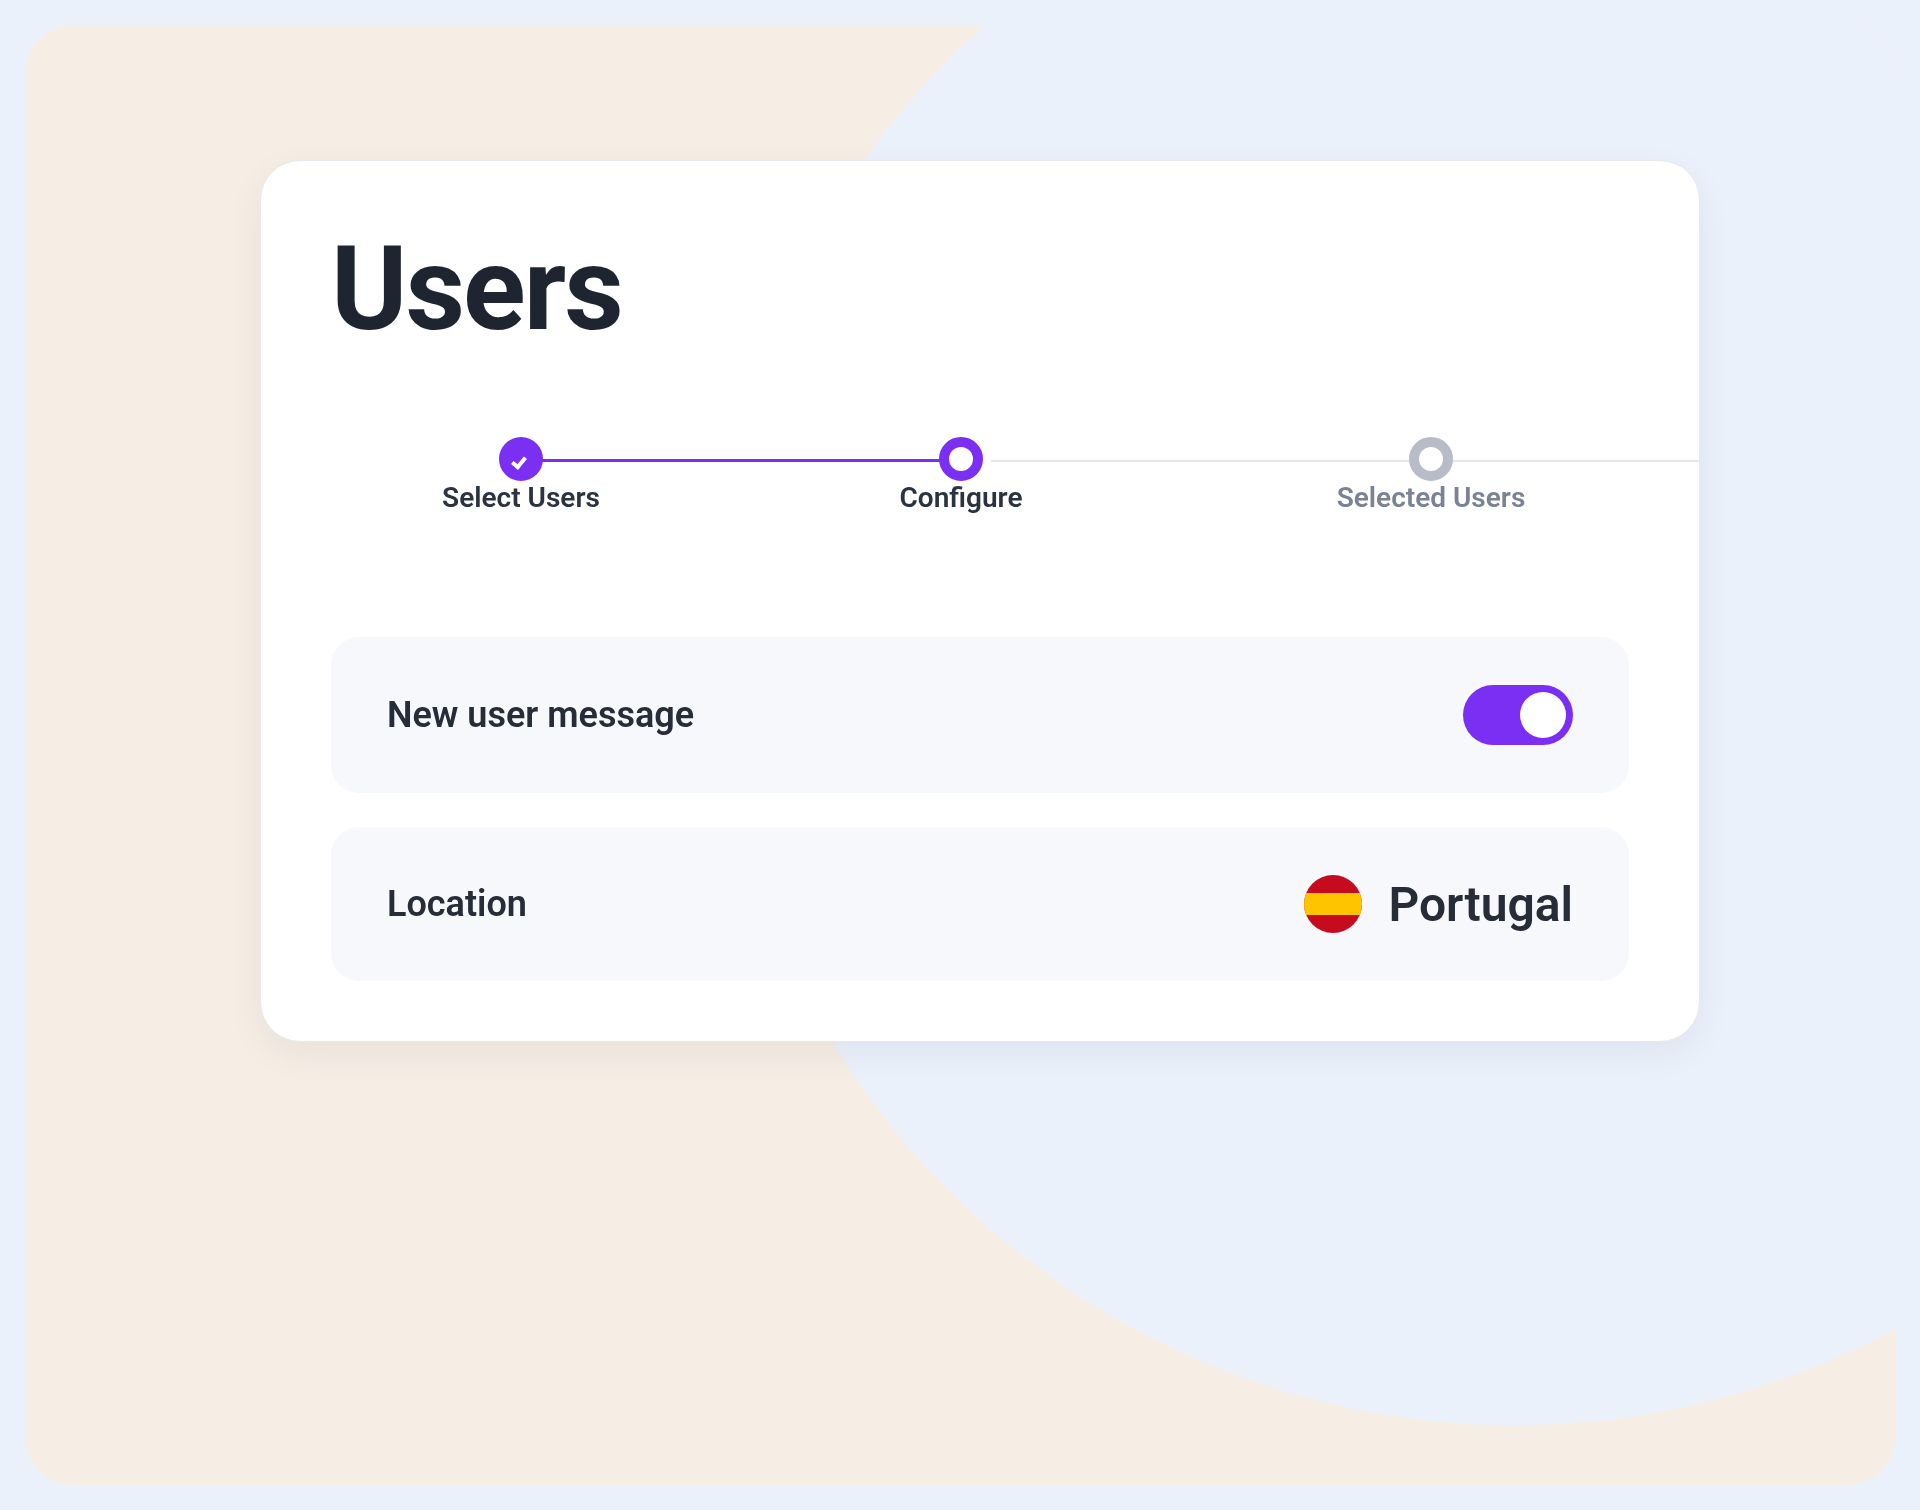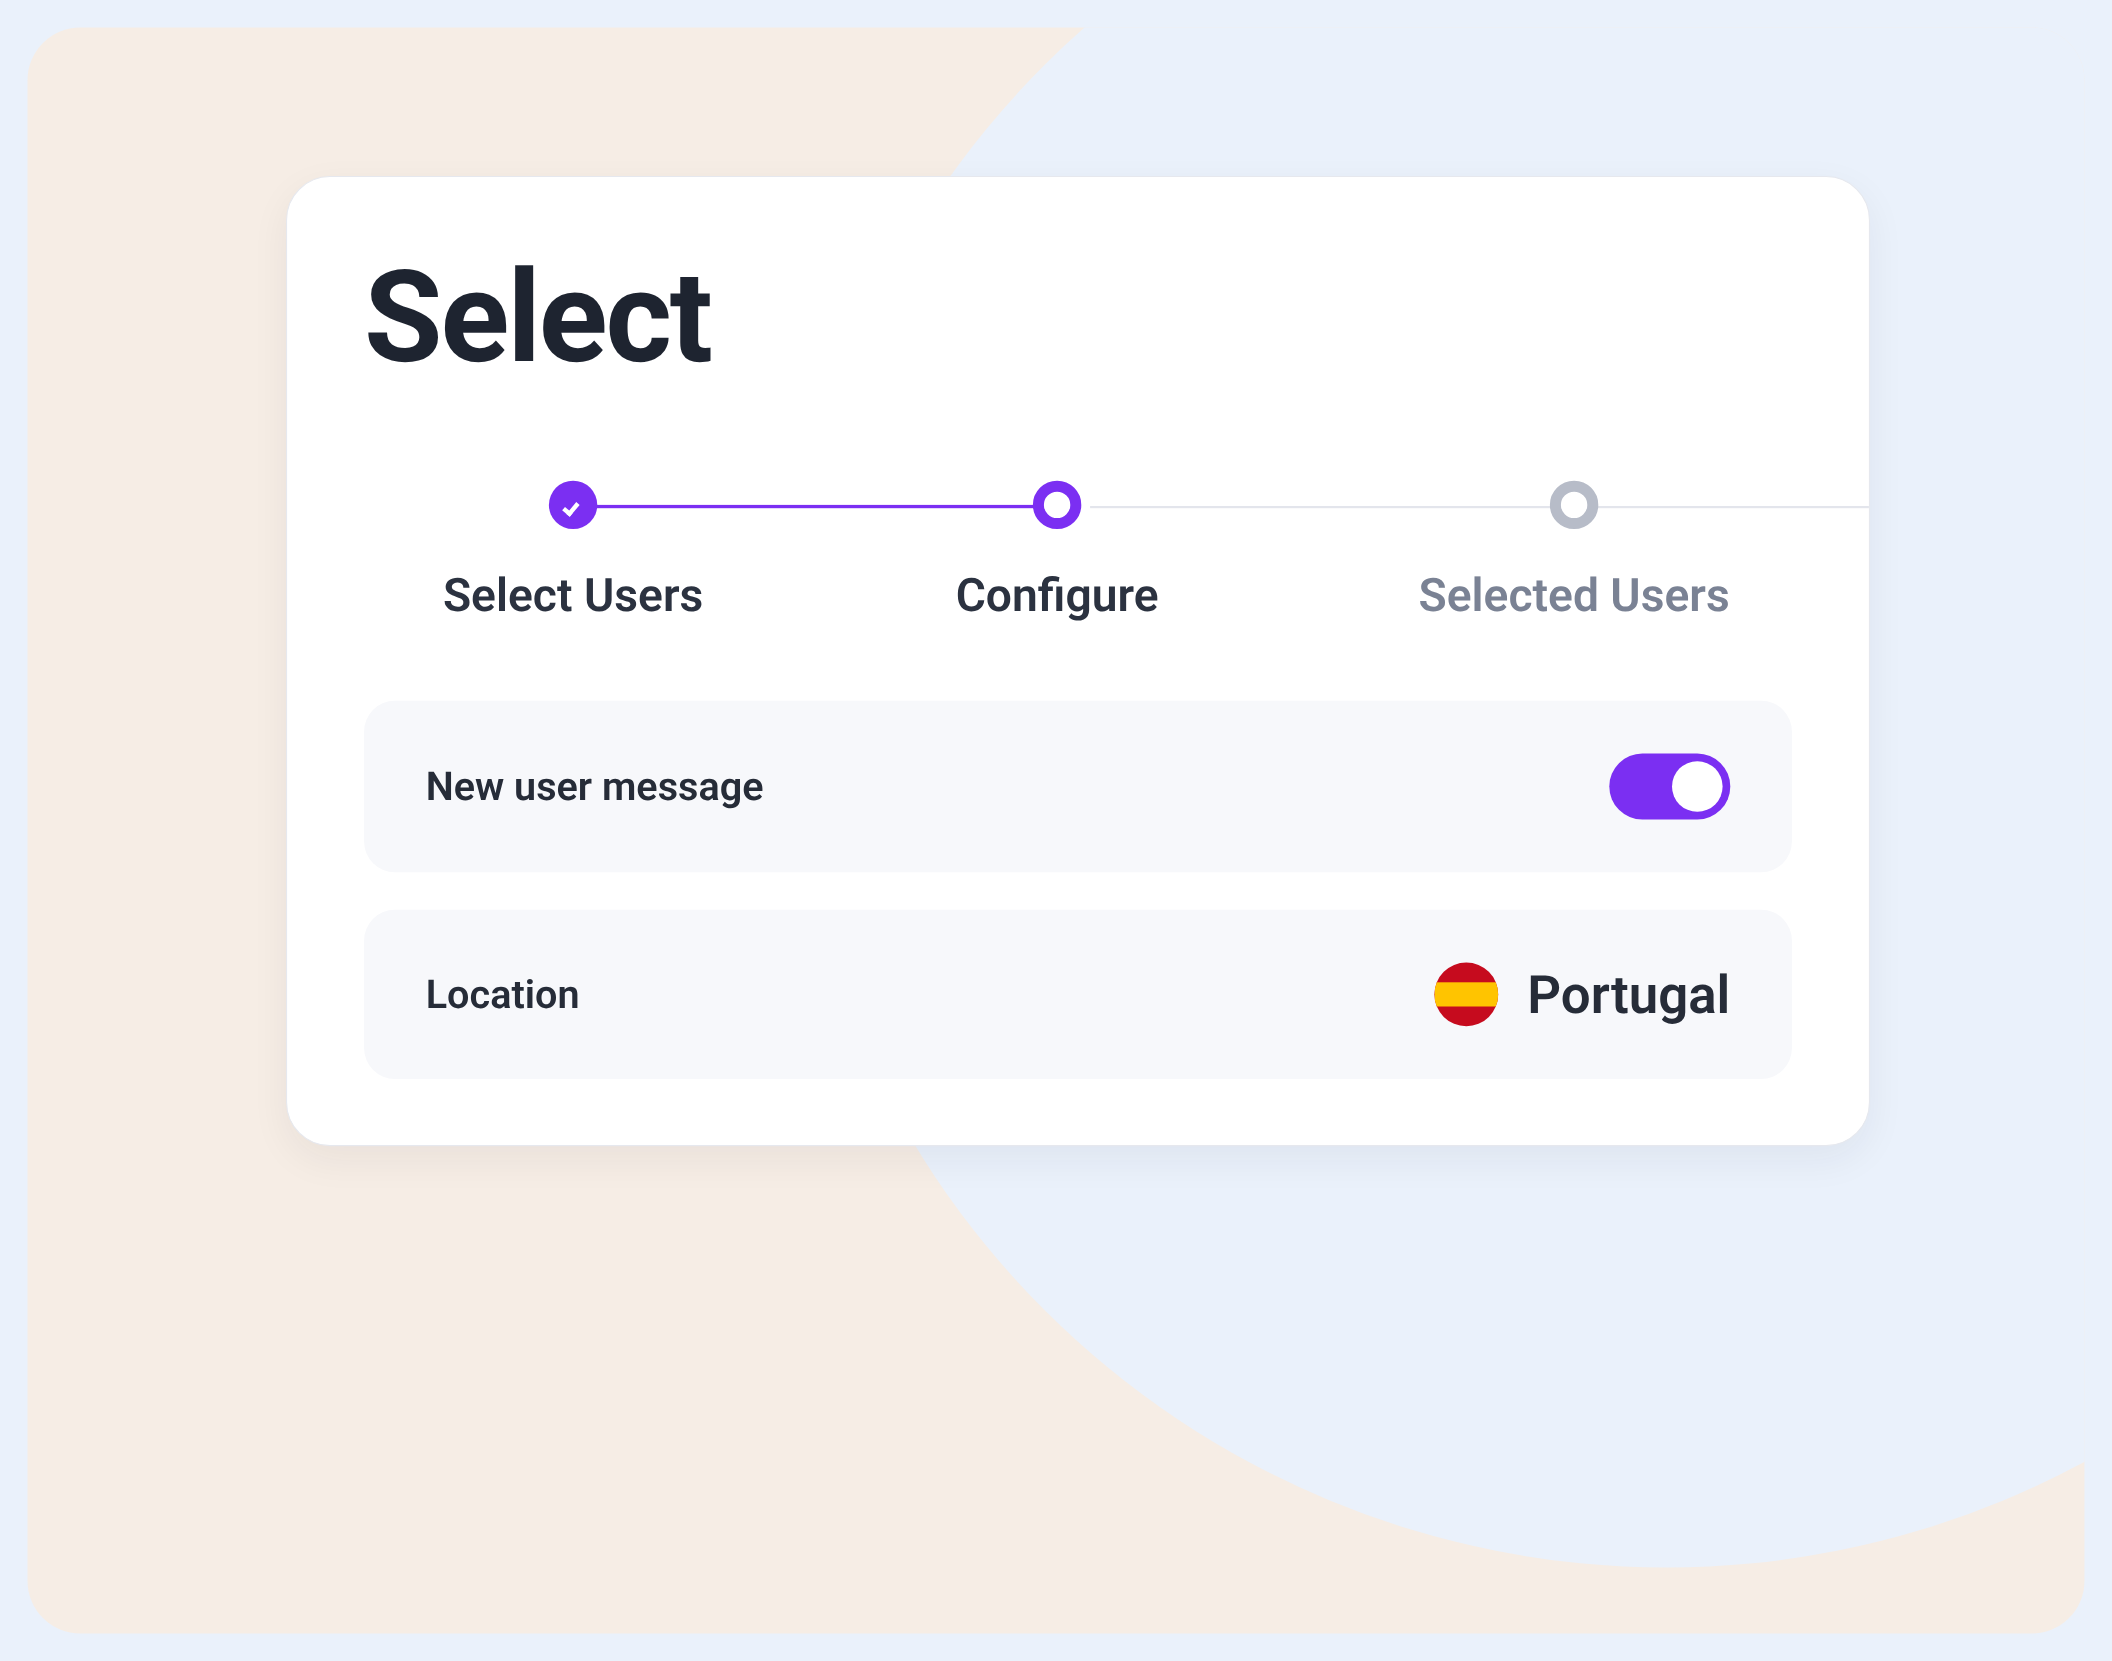--- a/index.html
+++ b/index.html
@@ -101,22 +101,21 @@
   }
   .step-dot.current {
     background: #fff;
     border: 10px solid #7b2ff2;
   }
   .step-dot.future {
     background: #fff;
     border: 10px solid #b7bcc8;
   }
   .step-label {
-    margin-top: 36px;
-    font-size: 42px;
+    font-size: 28px;
     font-weight: 600;
     color: #2b3240;
     white-space: nowrap;
   }
   .step.s3 .step-label { color: #7a8294; }
 
   
   .row {
     background: #f7f8fb;
     border-radius: 28px;
@@ -179,21 +178,21 @@
 </style>
 </head>
 <body>
 
 <div class="bg-panel">
   <div class="bg-curve"></div>
 </div>
 
 <div class="card">
 
-  <h1 class="title">Select</h1>
+  <h1 class="title">Users</h1>
 
   <div class="stepper">
     <div class="step-track">
       <div class="track-seg seg1"></div>
       <div class="track-seg seg2"></div>
       <div class="track-seg seg3"></div>
     </div>
 
     <div class="step s1">
       <div class="step-dot done"></div>

